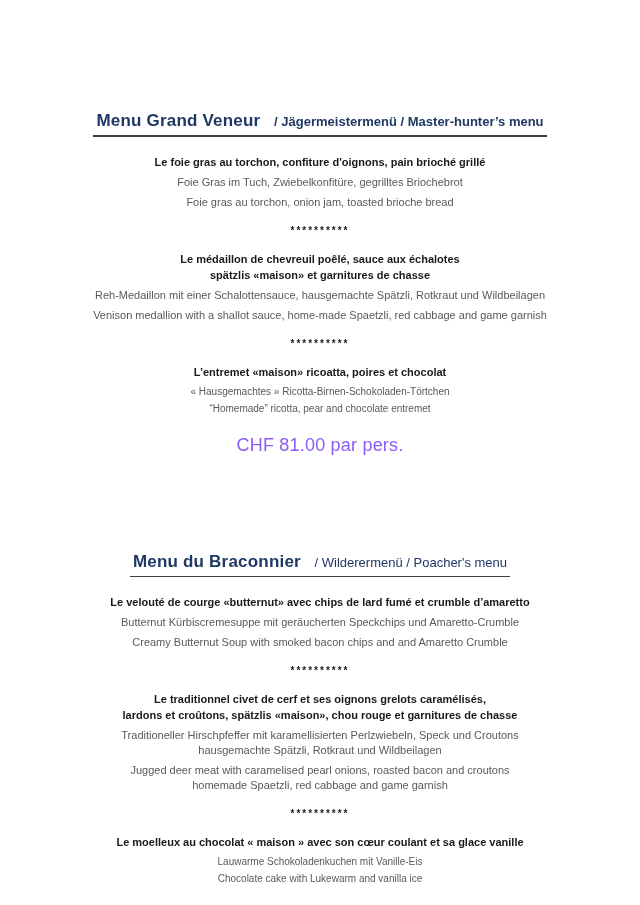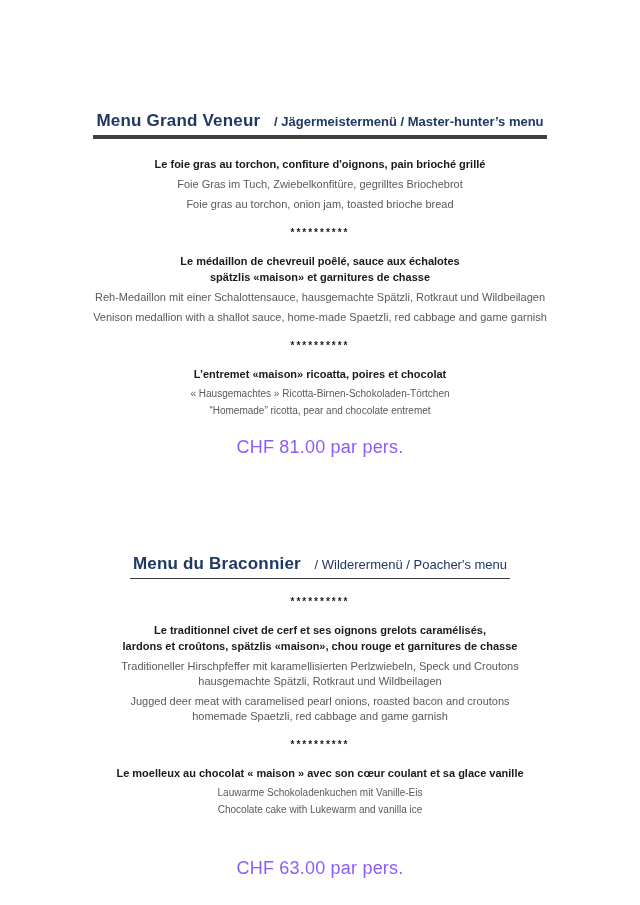--- a/index.html
+++ b/index.html
@@ -19,21 +19,21 @@
     width: 640px;
     height: 905px;
     padding: 104px 20px 0 20px;
     text-align: center;
   }
   .menu-title {
     margin: 0 0 17px 0;
   }
   .menu-title-inner {
     display: inline-block;
-    border-bottom: 4px solid #404040;
+    border-bottom: 2px solid #404040;
     padding: 0 3px 3px 3px;
     color: #1F3864;
   }
   .menu-title-inner.thin {
     border-bottom-width: 1px;
     margin-top: 34px;
   }
   .title-main {
     font-size: 17px;
     font-weight: bold;
@@ -129,20 +129,25 @@
   </section>
 
   <section class="menu-section menu-section-2">
     <h2 class="menu-title">
       <span class="menu-title-inner thin">
         <span class="title-main">Menu du Braconnier</span>
         <span class="title-rest light">/  Wilderermenü  /  Poacher's menu</span>
       </span>
     </h2>
 
+    <div class="course">
+      <p class="course-fr">Le velouté de courge «butternut» avec chips de lard fumé et crumble d’amaretto</p>
+      <p class="course-tr">Butternut Kürbiscremesuppe mit geräucherten Speckchips und Amaretto-Crumble</p>
+      <p class="course-tr">Creamy Butternut Soup with smoked bacon chips and and Amaretto Crumble</p>
+    </div>
 
     <p class="sep">**********</p>
 
     <div class="course">
       <p class="course-fr">Le traditionnel civet de cerf et ses oignons grelots caramélisés,
 lardons et croûtons, spätzlis «maison», chou rouge et garnitures de chasse</p>
       <p class="course-tr">Traditioneller Hirschpfeffer mit karamellisierten Perlzwiebeln, Speck und Croutons
 hausgemachte Spätzli, Rotkraut und Wildbeilagen</p>
       <p class="course-tr">Jugged deer meat with caramelised pearl onions, roasted bacon and croutons
 homemade Spaetzli, red cabbage and game garnish</p>

